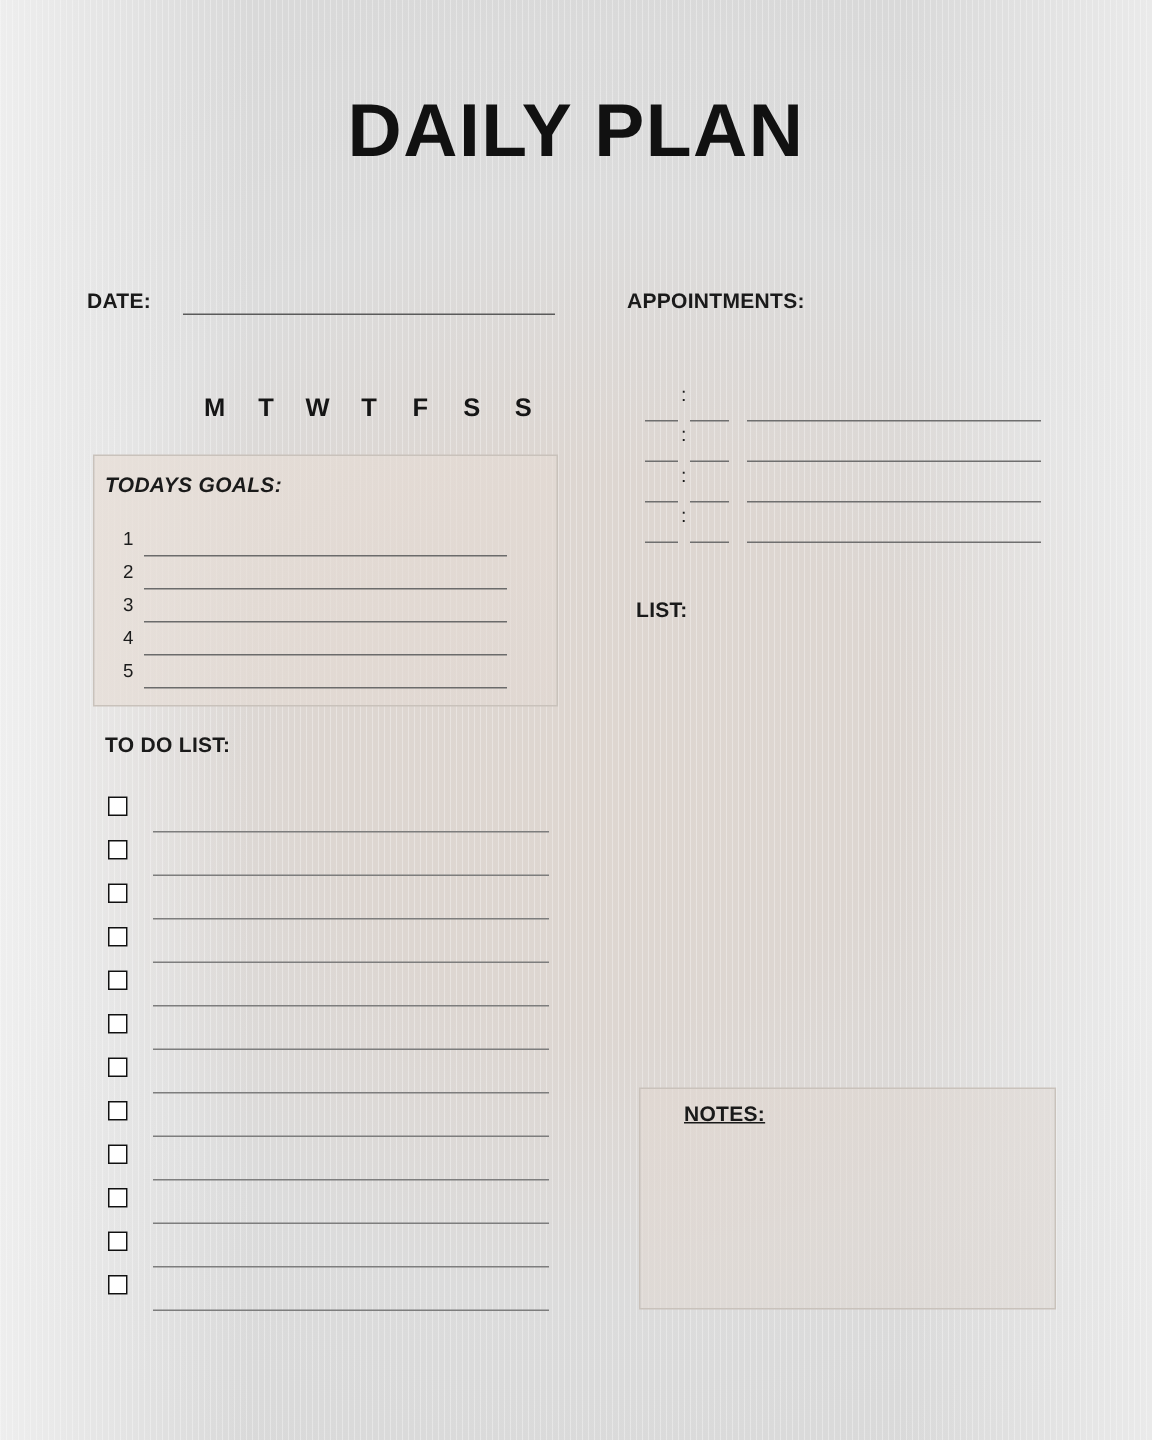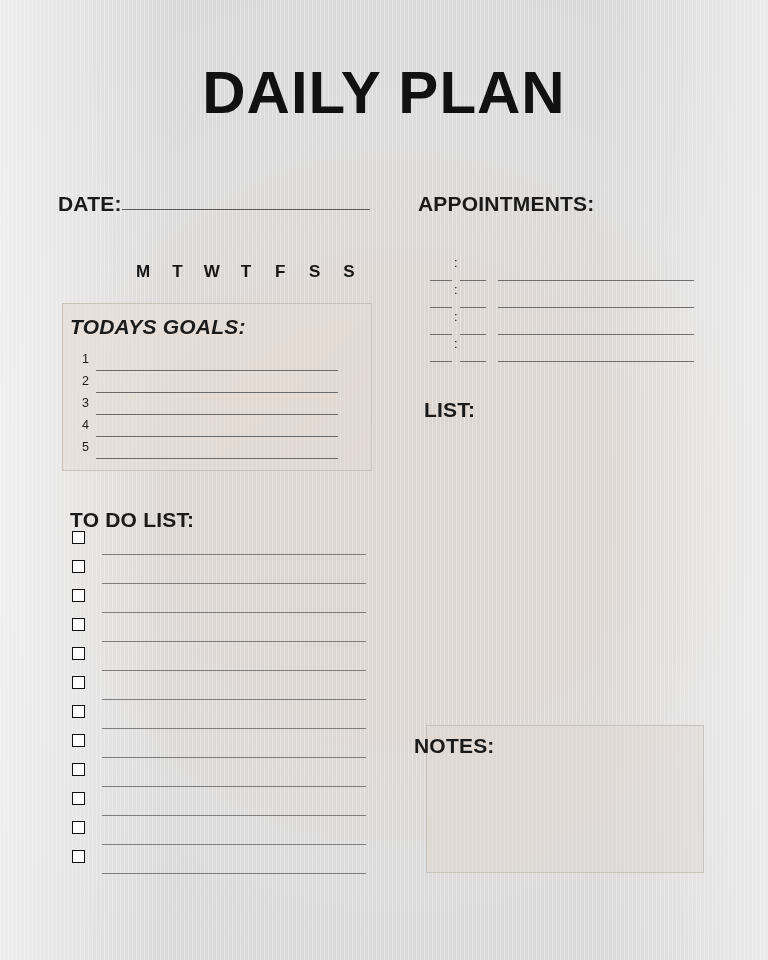--- a/index.html
+++ b/index.html
@@ -32,28 +32,28 @@
       rgba(0,0,0,0) 1px,
       rgba(0,0,0,0) 4px);
     pointer-events: none;
   }
   .title {
     position: absolute;
     top: 58px;
     left: 0;
     width: 768px;
     text-align: center;
-    font-size: 60px;
+    font-size: 50px;
     font-weight: bold;
     letter-spacing: 1px;
     color: #111111;
   }
   .label {
     position: absolute;
-    font-size: 21px;
+    font-size: 14px;
     font-weight: bold;
     color: #1a1a1a;
     letter-spacing: 0.2px;
     white-space: nowrap;
   }
   .rule {
     position: absolute;
     height: 0;
     border-bottom: 1px solid #5a5a5a;
   }
@@ -106,21 +106,21 @@
   }
   .goal-line {
     position: absolute;
     left: 14px;
     right: 0;
     bottom: 0;
     border-bottom: 1px solid #6b6b6b;
   }
 
   
-  #todo-label { top: 508px; left: 70px; }
+  #todo-label { top: 488px; left: 70px; }
   .todo-row {
     position: absolute;
     left: 72px;
     width: 294px;
     height: 29px;
   }
   .checkbox {
     position: absolute;
     left: 0;
     top: 2px;
@@ -182,21 +182,21 @@
   #notes-box {
     position: absolute;
     top: 725px;
     left: 426px;
     width: 278px;
     height: 148px;
     background: linear-gradient(135deg, rgba(226,216,209,0.6), rgba(222,214,208,0.45));
     border: 1px solid #c9c2bb;
     box-sizing: border-box;
   }
-  #notes-label { top: 734px; left: 414px; }
+  #notes-label { top: 734px; left: 456px; text-decoration: underline; }
 </style>
 </head>
 <body>
 
 <div id="page">
   <div id="texture"></div>
 
   <div class="title">DAILY PLAN</div>
 
   <div class="label" id="date-label">DATE:</div>

